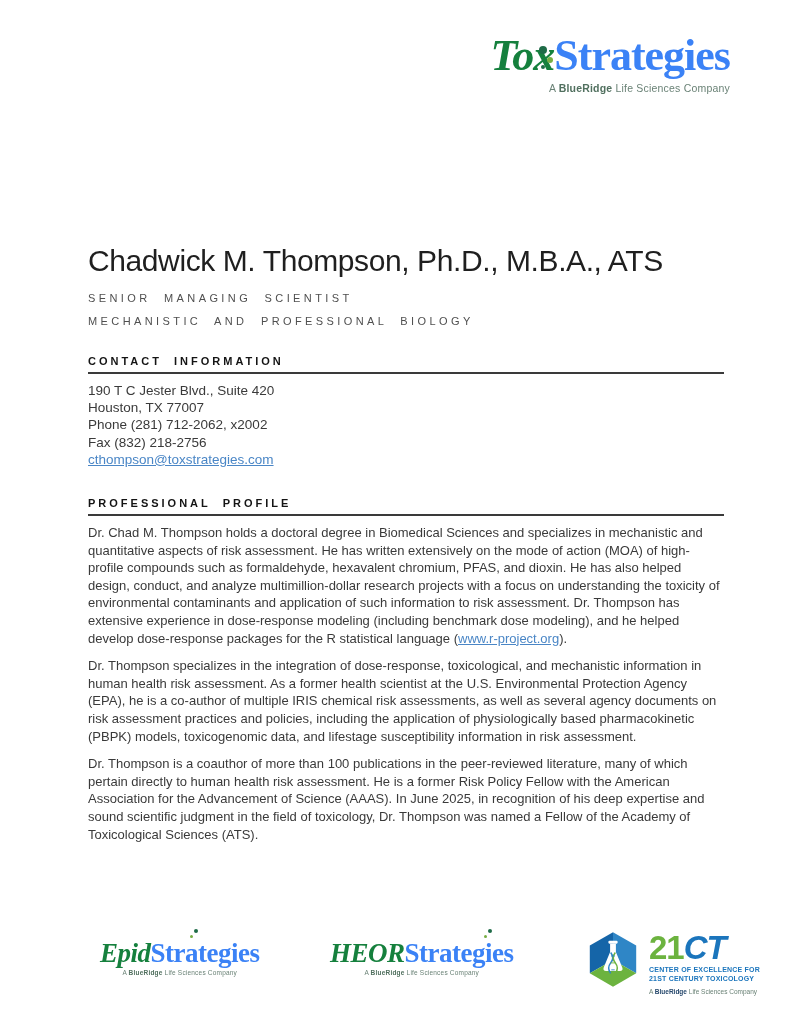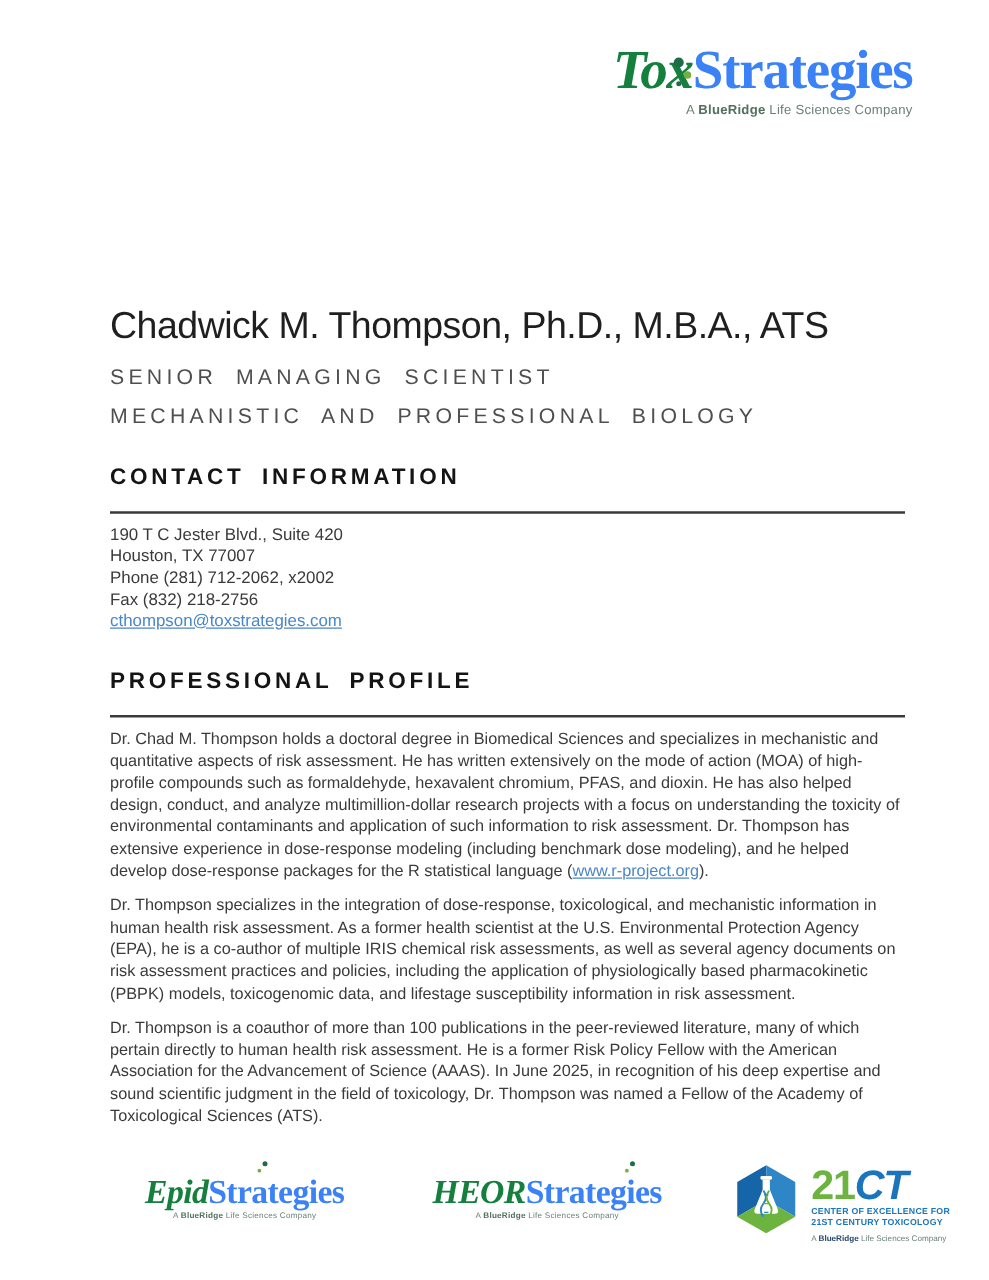--- a/index.html
+++ b/index.html
@@ -25,45 +25,45 @@
   .brand-tagline b { color:#51705f; }
 
   
   .content { position:absolute; left:88px; top:243px; width:636px; }
 
   h1.name {
     font-size:30px; font-weight:400; color:#1f1f1f;
     letter-spacing:-0.4px; line-height:36px; white-space:nowrap;
   }
   .role {
-    margin-top:11px; font-size:17px; color:#4f4f4f;
+    margin-top:11px; font-size:11px; color:#4f4f4f;
     letter-spacing:3.4px; word-spacing:7px; font-weight:400;
   }
   .role.first { margin-top:13px; }
 
   h2.sect {
-    font-size:18px; font-weight:700; color:#141414;
+    font-size:11px; font-weight:700; color:#141414;
     letter-spacing:3px; word-spacing:6px;
-    padding-bottom:17px; border-bottom:2px solid #3a3a3a;
+    padding-bottom:5px; border-bottom:2px solid #3a3a3a;
   }
   h2.contact-h { margin-top:28px; }
   h2.profile-h { margin-top:29px; }
 
   .contact-lines { margin-top:8px; font-size:13.5px; line-height:17.2px; color:#3a3a3a; }
   a.doc-link { color:#4a86c6; text-decoration:underline; }
 
   .profile-body { margin-top:8px; }
   .profile-body p { font-size:13px; line-height:17.6px; color:#3a3a3a; margin-bottom:10px; }
 
   
   .footer {
     position:absolute; left:100px; top:928px; width:660px;
     display:flex; justify-content:space-between; align-items:flex-start;
   }
-  .flogo { text-align:center;margin-left:16px; }
+  .flogo { text-align:center; }
   .flogo-text {
     font-family:"Liberation Serif", serif; font-weight:700;
     font-size:27px; line-height:30px; letter-spacing:-0.5px;
     white-space:nowrap; position:relative; margin-top:10px;
   }
   .flogo .bubA { width:3px; height:3px; background:#77ae43; top:-3px; }
   .flogo .bubB { width:4px; height:4px; background:#1e6b47; top:-9px; }
   .epid .bubA { right:66px; } .epid .bubB { right:61px; }
   .heor .bubA { right:27px; } .heor .bubB { right:22px; }
   .flogo-tagline { margin-top:1px; font-size:6.5px; color:#6a8276; letter-spacing:.2px; }

